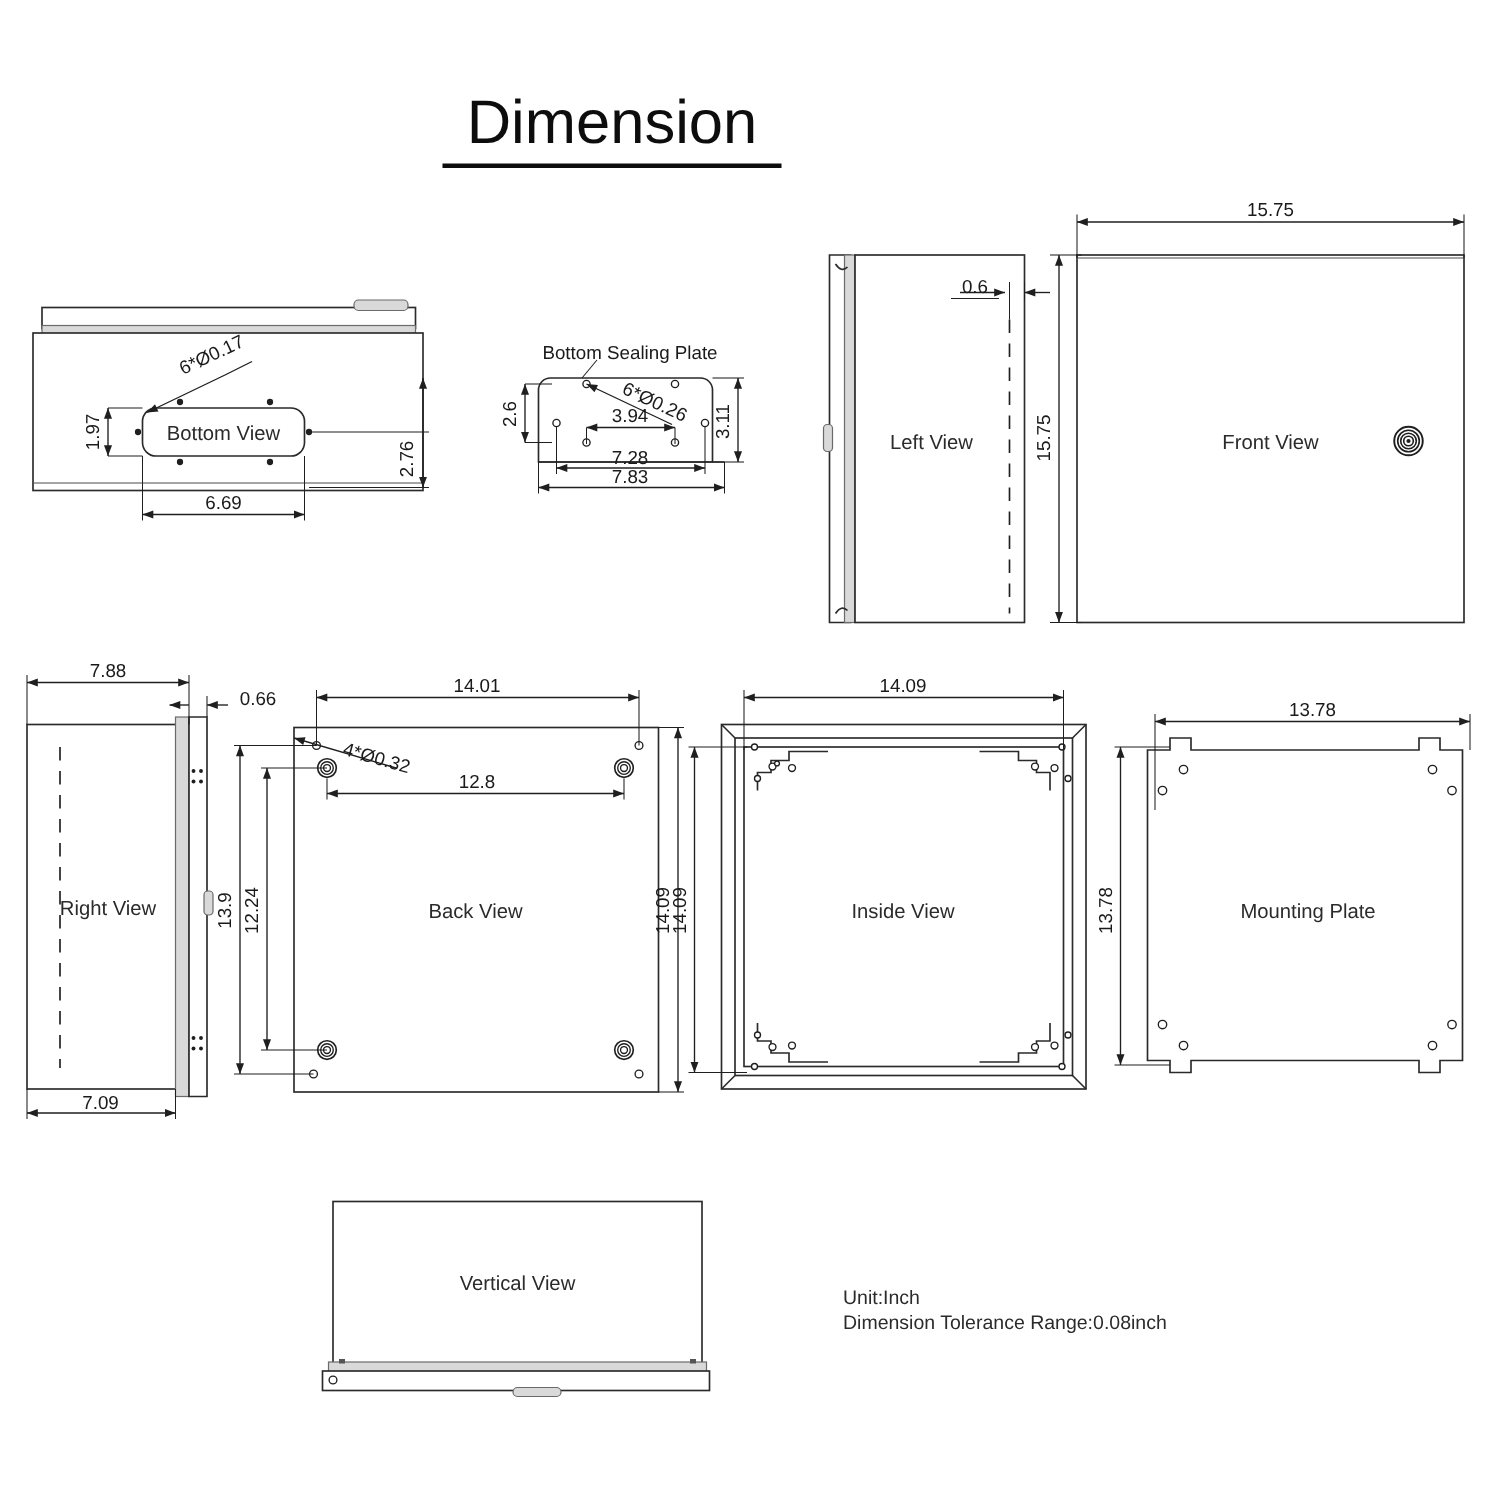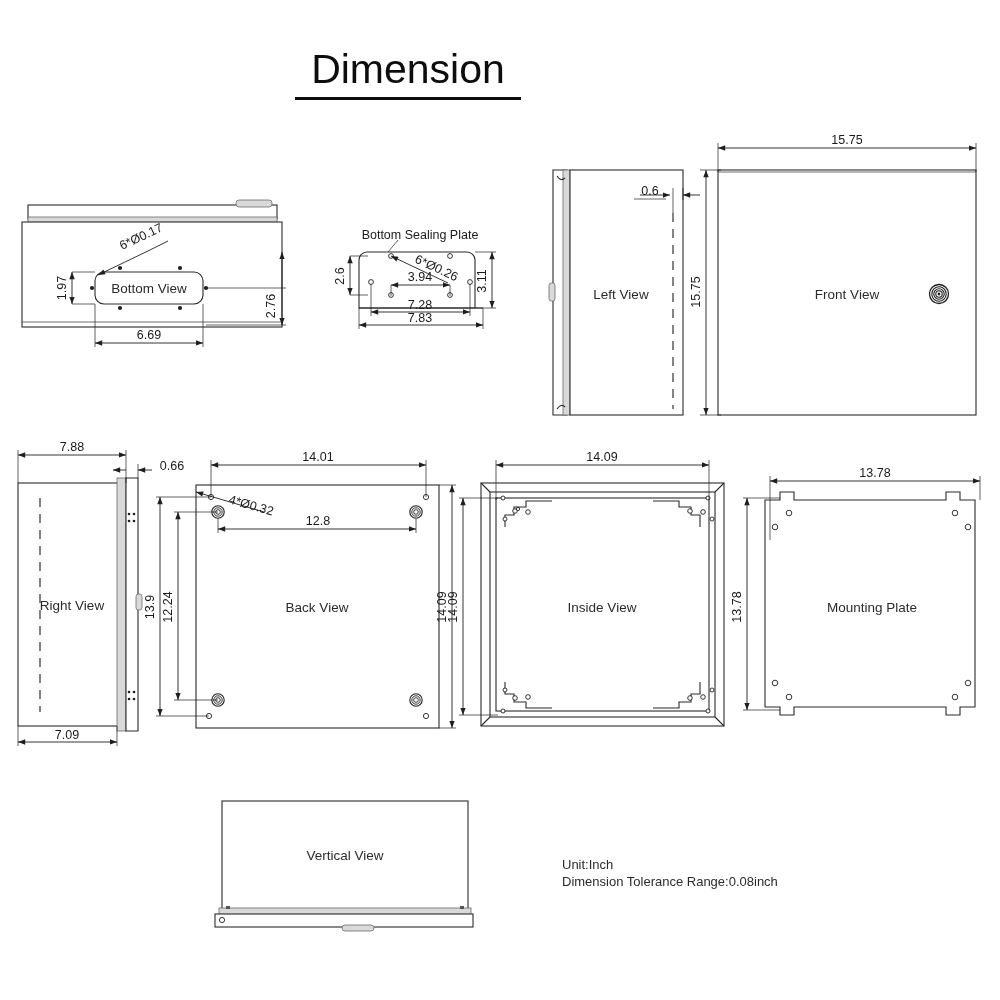--- a/index.html
+++ b/index.html
@@ -17,21 +17,21 @@
   }
   #sheet {
     position: absolute;
     left: 0; top: 0;
     width: 1000px;
     height: 1000px;
   }
   .title-wrap {
     position: absolute;
     left: 0;
-    top: 46px;
+    top: 58px;
     width: 816px;
     text-align: center;
   }
   .title-text {
     font-size: 41px;
     font-weight: 400;
     letter-spacing: 0px;
     color: #0d0d0d;
     font-family: "Liberation Sans", sans-serif;
   }

